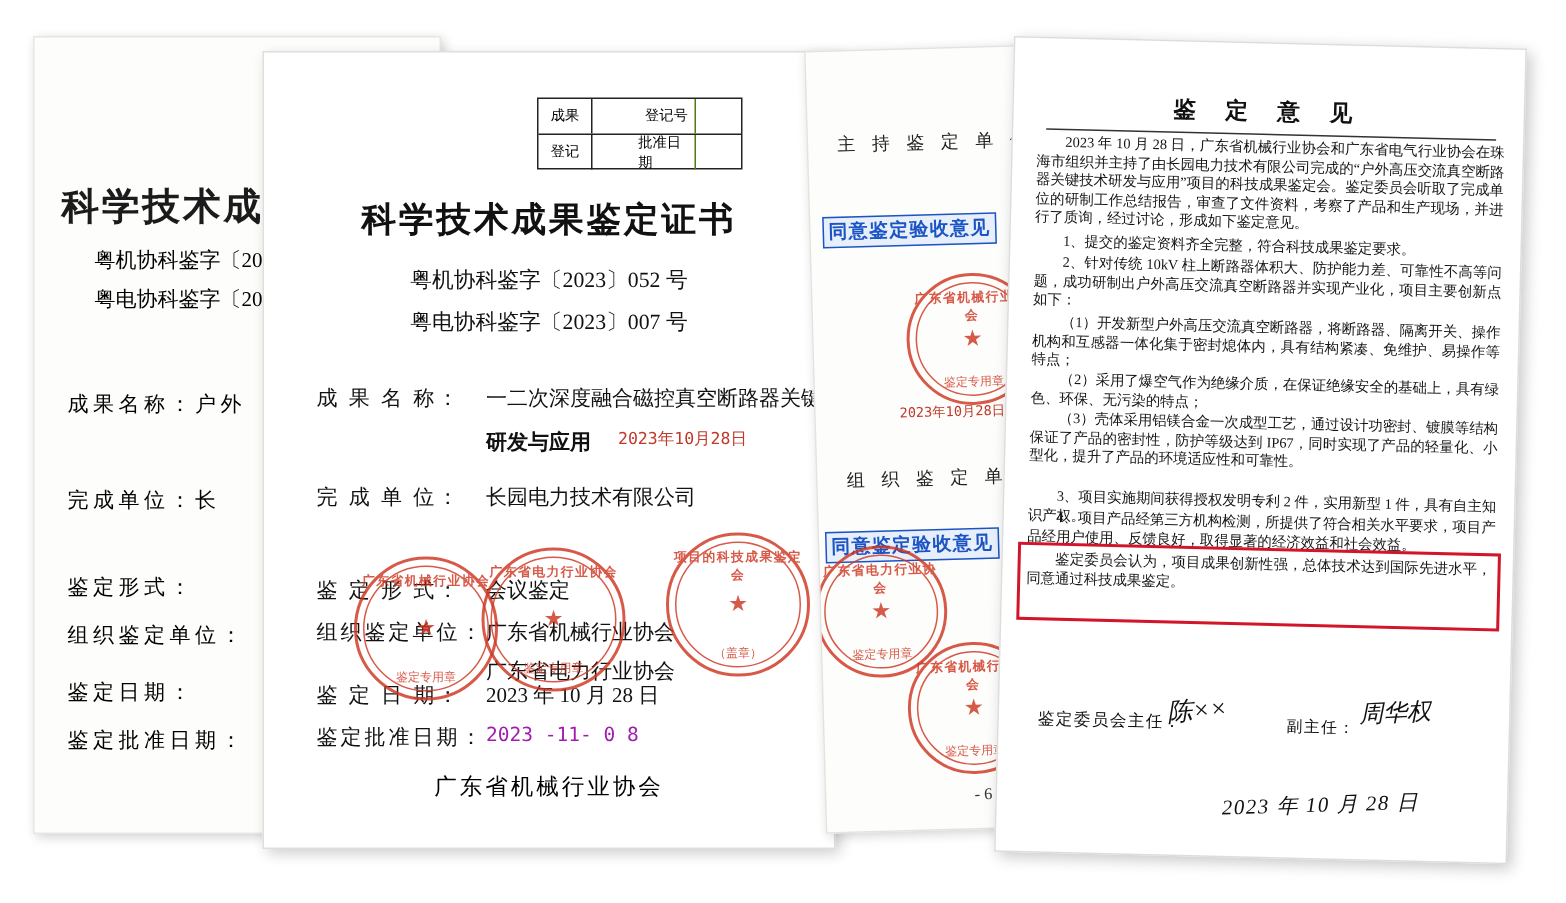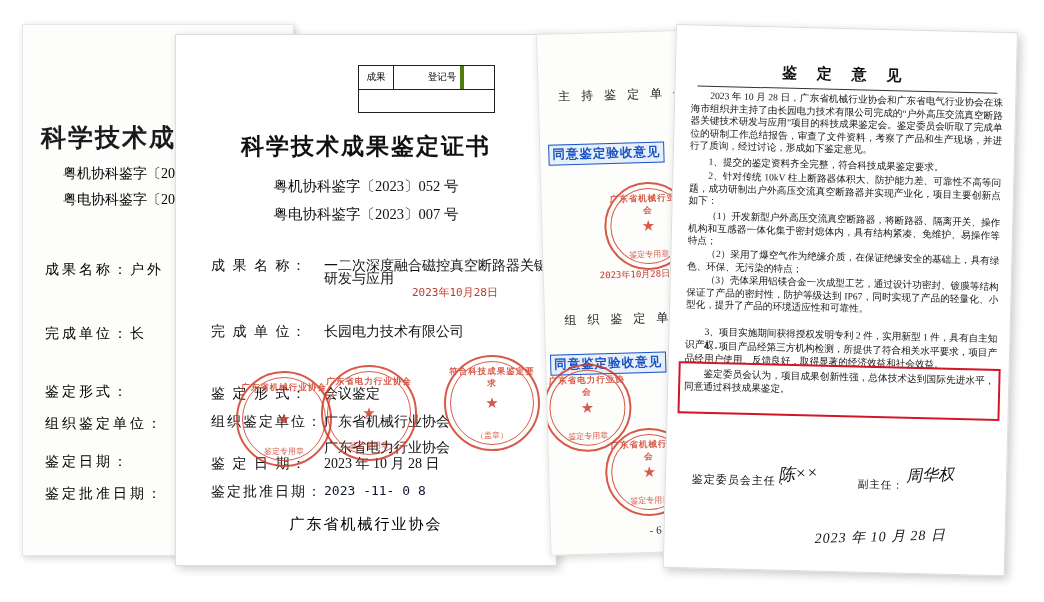--- a/index.html
+++ b/index.html
@@ -38,45 +38,45 @@
     box-shadow:3px 3px 9px rgba(0,0,0,.20);
     overflow:hidden;
   }
   #regbox{
     position:absolute;left:182px;top:30px;width:135px;height:46px;
     border:1px solid #222;font-size:9.5px;
   }
   #regbox .rw{display:flex;height:50%;gap:30px;}
   #regbox .rw:first-child{border-bottom:1px solid #222;}
   #regbox .c1{width:34%;border-right:1px solid #222;display:flex;align-items:center;justify-content:center;}
-  #regbox .c2{width:36%;border-right:4px solid #4d7c0f;display:flex;align-items:center;justify-content:center;}
+  #regbox .c2{width:36%;border-right:1px solid #4d7c0f;display:flex;align-items:center;justify-content:center;}
   #regbox .c3{flex:1;}
   .f-title{
     position:absolute;left:0;right:0;top:96px;text-align:center;
     font-size:23px;font-weight:bold;letter-spacing:2px;color:#111;
   }
   .f-no{position:absolute;left:0;right:0;text-align:center;font-size:14.5px;color:#111;}
   .f-no1{top:142px;}
   .f-no2{top:170px;}
   .f-label{position:absolute;left:35px;font-size:14px;letter-spacing:2px;color:#111;white-space:nowrap;}
   .f-val{position:absolute;left:148px;font-size:14px;color:#111;white-space:nowrap;}
   .r-name{top:222px;}
   .r-name-v{top:222px;}
-  .r-name-v2{top:235px;}
+  .r-name-v2{top:251px;font-weight:bold;}
   .r-unit{top:288px;}
   .r-unit-v{top:288px;text-align:center;}
   .r-form{top:350px;}
   .r-form-v{top:350px;}
   .r-org{top:378px;}
   .r-org-v1{top:378px;}
   .r-org-v2{top:404px;}
   .r-date{top:420px;text-align:center;}
   .r-date-v{top:420px;}
   .r-appr{top:448px;}
-  .r-appr-v{top:448px;color:#0f172a;font-family:"DejaVu Sans Mono",monospace;font-size:13px;}
+  .r-appr-v{top:448px;color:#a21caf;font-family:"DejaVu Sans Mono",monospace;font-size:13px;}
   .f-foot1{position:absolute;left:0;right:0;top:480px;text-align:center;font-size:15px;letter-spacing:2px;}
   .f-foot2{position:absolute;left:0;right:0;top:512px;text-align:center;font-size:15px;letter-spacing:3px;}
 
   
   .seal{position:absolute;border-radius:50%;border:2.5px solid #cf3622;opacity:.82;}
   .seal .ring{position:absolute;inset:4px;border-radius:50%;border:1px solid #cf3622;}
   .seal .star{position:absolute;left:50%;top:50%;transform:translate(-50%,-50%);color:#cf3622;font-size:15px;}
   .seal .arc{
     position:absolute;left:0;right:0;top:9px;text-align:center;color:#cf3622;
     font-size:8.5px;letter-spacing:1px;font-weight:bold;
@@ -149,20 +149,25 @@
 </div>
 
 <div class="sheet" id="cert-front">
 
   <div id="regbox">
     <div class="rw">
       <div class="c1">成果</div>
       <div class="c2">登记号</div>
       <div class="c3"></div>
     </div>
+    <div class="rw">
+      <div class="c1">登记</div>
+      <div class="c2">批准日期</div>
+      <div class="c3"></div>
+    </div>
   </div>
 
   <div class="f-title">科学技术成果鉴定证书</div>
   <div class="f-no f-no1">粤机协科鉴字〔2023〕052 号</div>
   <div class="f-no f-no2">粤电协科鉴字〔2023〕007 号</div>
 
   <div class="f-label r-name">成 果 名 称：</div>
   <div class="f-val r-name-v">一二次深度融合磁控真空断路器关键技术</div>
   <div class="f-val r-name-v2">研发与应用</div>
 
@@ -193,21 +198,21 @@
 
   <div class="seal" id="seal-b">
     <div class="ring"></div>
     <div class="arc">广东省电力行业协会</div>
     <div class="star">★</div>
     <div class="arcb">鉴定专用章</div>
   </div>
 
   <div class="seal" id="seal-c">
     <div class="ring"></div>
-    <div class="arc">符合科技成果鉴定要求</div>
+    <div class="arc">项目的科技成果鉴定会</div>
     <div class="star">★</div>
     <div class="arcb">（盖章）</div>
   </div>
 
   <div class="seal-date" style="left:236px;top:250px;">2023年10月28日</div>
 </div>
 
 <div class="sheet" id="page-back">
   <div class="hdr">主 持 鉴 定 单 位 意 见</div>
   <div class="hl hl1">同意鉴定验收意见</div>

